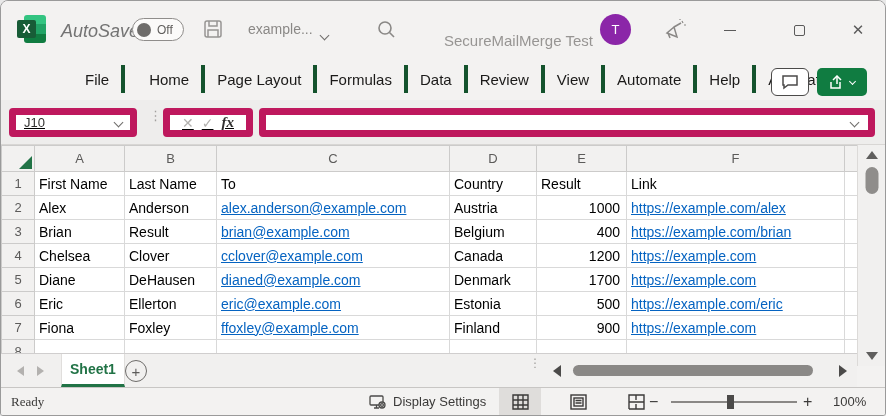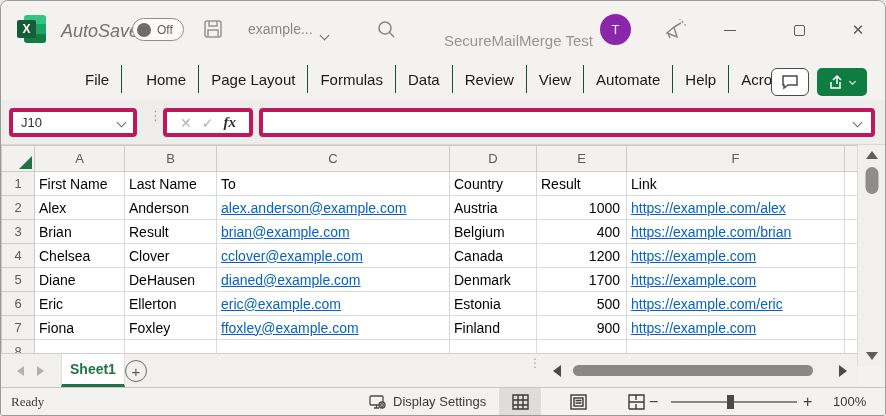--- a/index.html
+++ b/index.html
@@ -39,33 +39,33 @@
   .min-glyph { width:12px; height:0; border-top:1.4px solid #5a5a5a; }
   .max-glyph { width:11px; height:11px; border:1.4px solid #5a5a5a; border-radius:2px; }
 
   .chev { width:7px; height:7px; border-right:1.6px solid #6e6c6a; border-bottom:1.6px solid #6e6c6a;
     transform:rotate(45deg); display:inline-block; }
 
   
   .tabrow { position:absolute; left:0; top:57px; width:100%; height:42px; background:#f3f2f1;
     display:flex; align-items:center; padding-left:72px; }
   .tab { font-size:15px; color:#1b1a19; padding:0 12px; height:28px; display:flex; align-items:center;
-    border-right:1px solid #14532d; white-space:nowrap; }
+    border-right:4px solid #14532d; white-space:nowrap; }
   .tab:last-of-type { border-right:none; }
   .tab-file { margin-right:12px; }
   .comments-btn { position:absolute; right:76px; top:10px; width:38px; height:28px; border:1.5px solid #4b4a49;
     border-radius:6px; background:#fff; display:flex; align-items:center; justify-content:center; }
   .share-btn { position:absolute; right:18px; top:10px; width:50px; height:28px; background:#107c41;
     border-radius:5px; display:flex; align-items:center; justify-content:center; gap:5px; }
   .share-btn .chev { border-color:#fff; width:5px; height:5px; margin-top:-2px; }
 
   
   .formulabar { position:absolute; left:0; top:99px; width:100%; height:45px; background:#eeedec;
     border-bottom:1px solid #d8d6d4; }
-  .fb-box { position:absolute; top:8px; height:29px; background:#fff; border:4px solid #be185d; border-radius:4px; }
+  .fb-box { position:absolute; top:8px; height:29px; background:#fff; border:7px solid #be185d; border-radius:4px;text-decoration:underline; }
   .name-box { left:8px; width:128px; display:flex; align-items:center; padding:0 8px; }
   .name-box-value { font-size:13px; color:#323130; flex:1; }
   .fb-dots { position:absolute; left:148px; top:12px; color:#a19f9d; font-size:13px; letter-spacing:0; line-height:7px; text-align:center; width:6px; }
   .fx-group { left:162px; width:90px; display:flex; align-items:center; justify-content:space-around; padding:0 8px; }
   .fb-cancel, .fb-enter { color:#b3b1af; font-size:14px; }
   .fb-fx { font-family:"Liberation Serif", serif; font-style:italic; font-weight:bold; font-size:15px; color:#323130; }
   .formula-input { left:258px; right:10px; display:flex; align-items:center; justify-content:flex-end; padding:0 10px; }
   .formula-value { flex:1; font-size:13px; color:#323130; }
 
   

